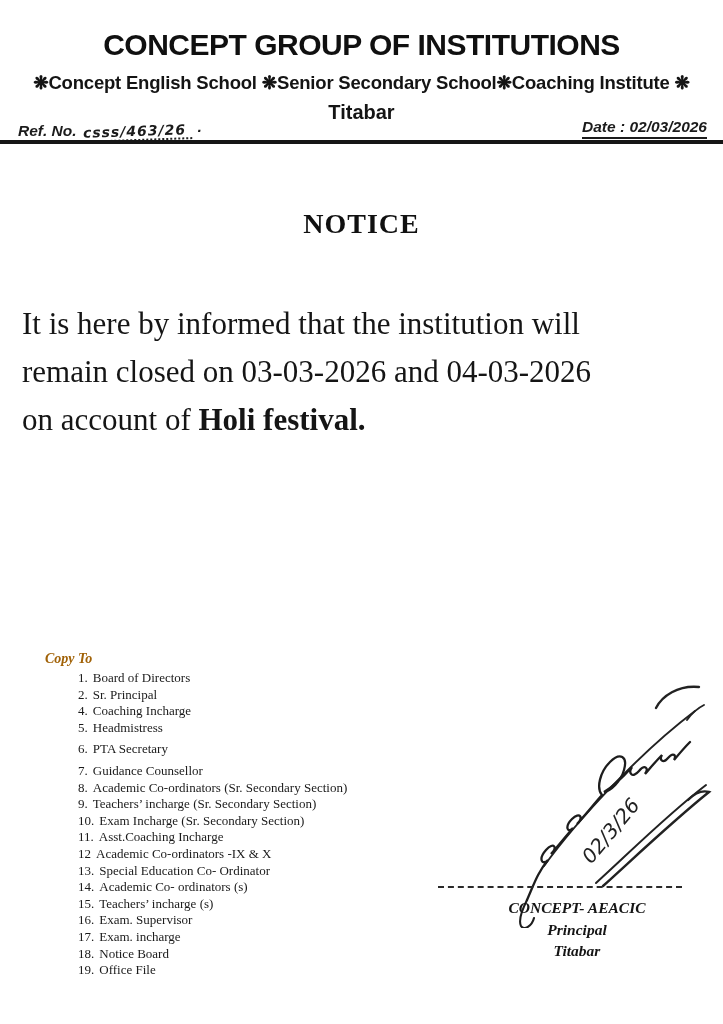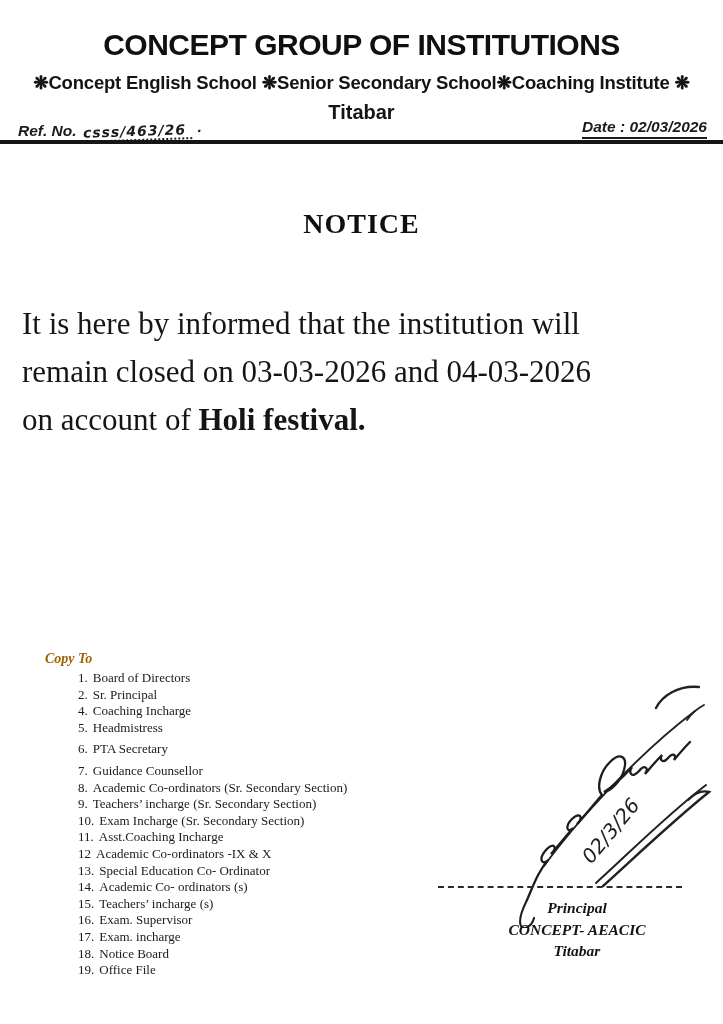--- a/index.html
+++ b/index.html
@@ -174,18 +174,18 @@
 
     <path d="M118,225 C150,196 190,156 228,127" stroke="#222" stroke-width="2" stroke-linecap="round"></path>
     <path d="M125,228 C156,200 196,162 231,134 C224,132 216,136 210,142" stroke="#222" stroke-width="2.4" stroke-linecap="round"></path>
 
     <text class="sig-date-text" x="84" y="196" transform="rotate(-50 110 170)">02/3/26</text>
   </svg>
 
   <div class="sig-dashes"></div>
 
   <div class="sig-block">
+    <div>CONCEPT- AEACIC</div>
     <div>Principal</div>
-    <div>CONCEPT- AEACIC</div>
     <div>Titabar</div>
   </div>
 
 </div>
 
 </body></html>

